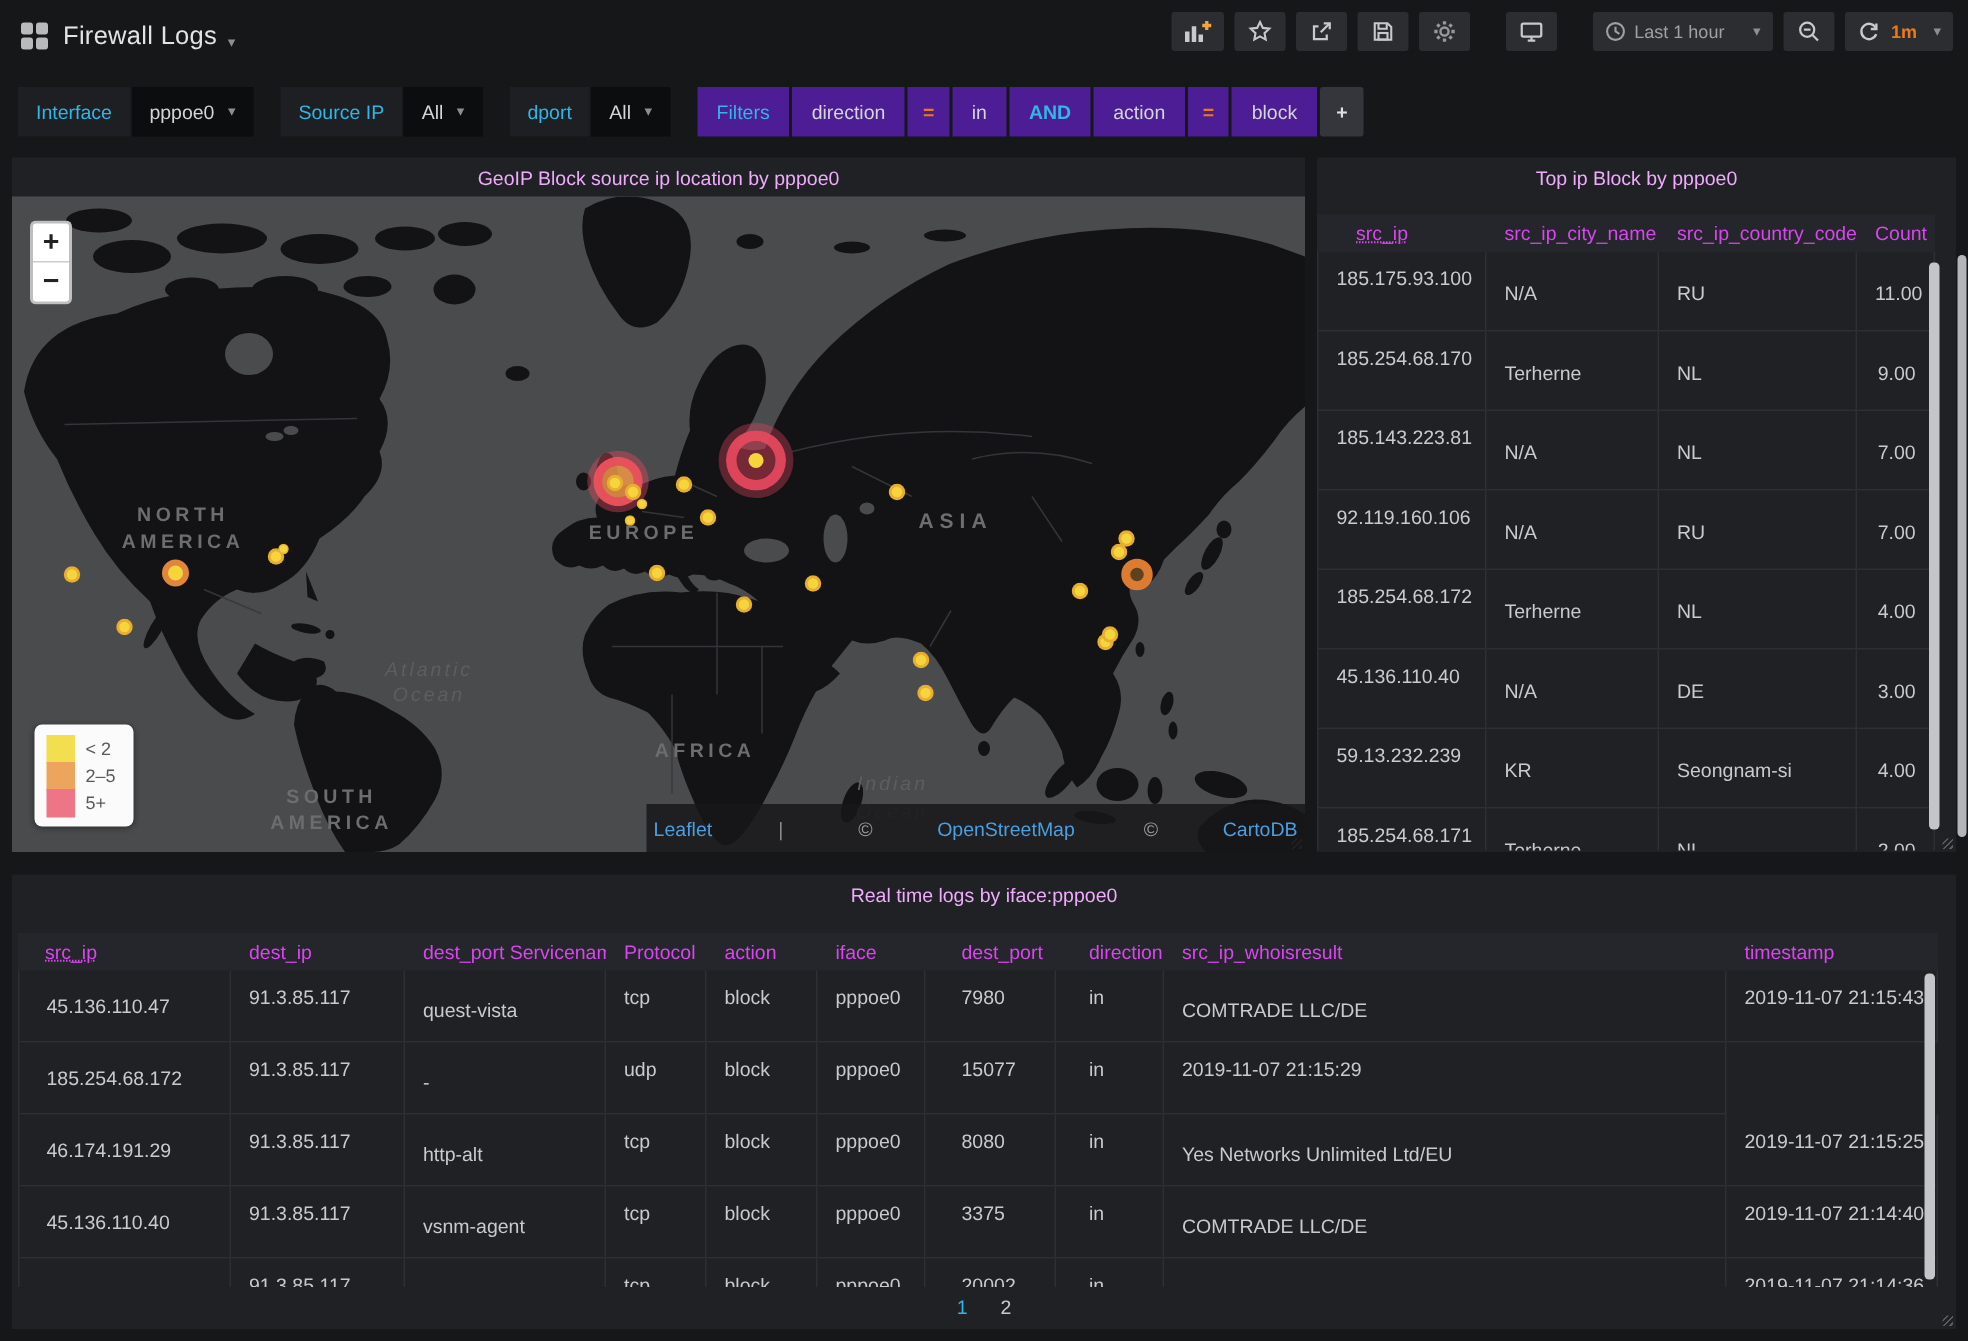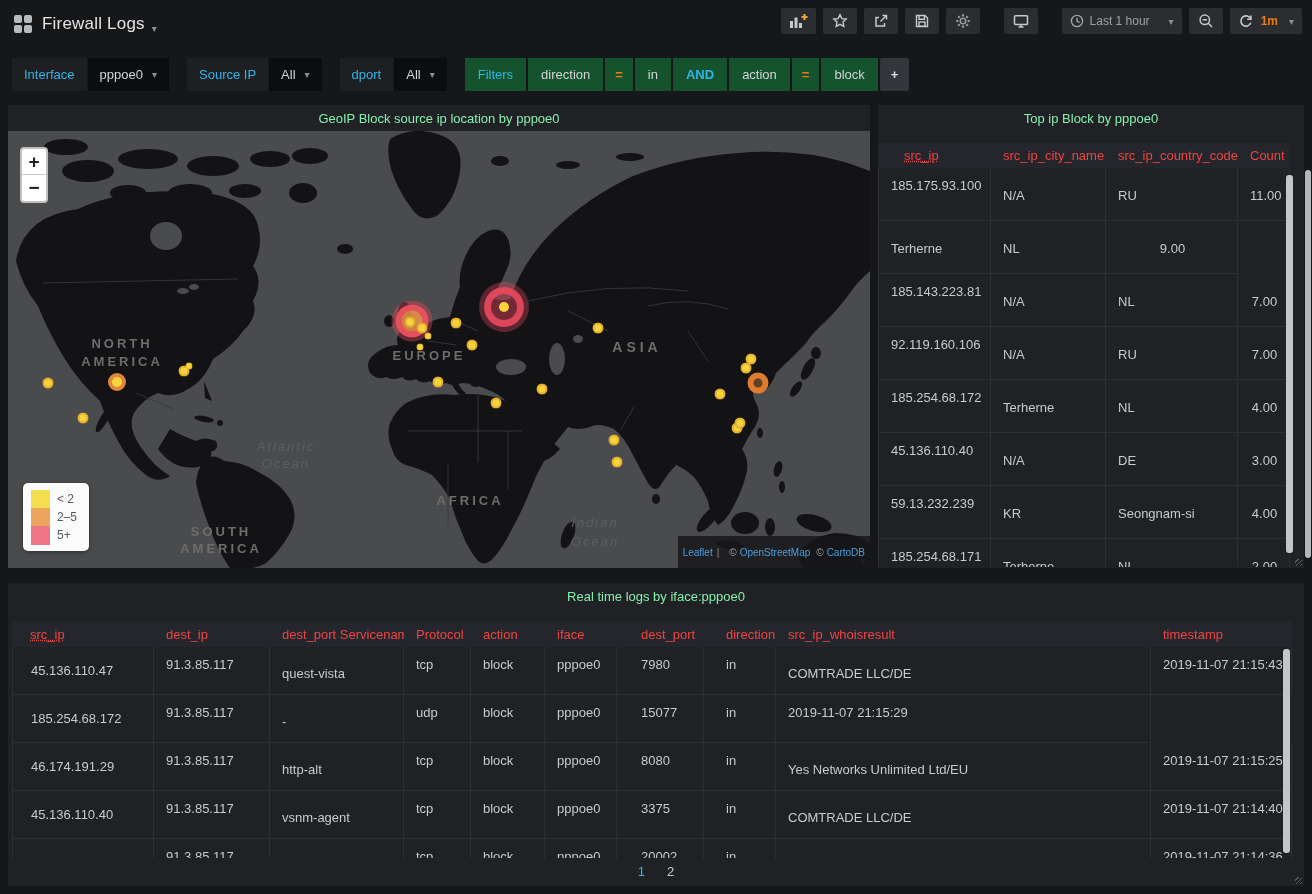--- a/index.html
+++ b/index.html
@@ -20,31 +20,31 @@
   .timepick .lbl{margin:0 12px 0 6px;}
   .refresh .ivl{color:#eb7b18;margin:0 4px 0 7px;font-weight:bold;}
 
   
   .filterbar{position:absolute;left:12px;top:58px;display:flex;align-items:center;}
   .fgroup{display:flex;align-items:stretch;margin-right:18px;}
   .fgroup .flabel{background:#1d1f23;color:#33b5e5;font-size:13px;padding:9px 12px;display:flex;align-items:center;}
   .fgroup .fvalue{background:#0c0d0f;color:#d4d5d6;font-size:13px;padding:9px 12px;display:flex;align-items:center;cursor:pointer;margin-left:1px;}
   .fgroup .fvalue .caret{margin-left:9px;}
   .adhoc{display:flex;align-items:stretch;}
-  .seg{background:#14532d;color:#d4d5d6;font-size:13px;padding:9px 13px;margin-right:2px;display:flex;align-items:center;cursor:pointer;}
+  .seg{background:#4c1d95;color:#d4d5d6;font-size:13px;padding:9px 13px;margin-right:2px;display:flex;align-items:center;cursor:pointer;}
   .seg.lab{color:#33b5e5;cursor:default;}
   .seg.op{color:#eb7b18;font-weight:bold;padding:9px 10px;}
   .seg.cond{color:#33b5e5;font-weight:bold;}
   .seg.add{background:#34363b;color:#e0e0e1;font-weight:bold;padding:9px 11px;border-radius:2px;}
 
   
   .panel{position:absolute;background:#1f2125;}
   .panel:after{content:"";position:absolute;right:2px;bottom:2px;width:7px;height:7px;
     background:repeating-linear-gradient(135deg,transparent 0 2px,#5a5b5e 2px 3px);}
-  .ptitle{height:26px;display:flex;align-items:center;justify-content:center;font-size:13px;color:#86efac;cursor:pointer;}
+  .ptitle{height:26px;display:flex;align-items:center;justify-content:center;font-size:13px;color:#f0abfc;cursor:pointer;}
   #panel-map{left:8px;top:105px;width:862px;height:463px;}
   #panel-topip{left:878px;top:105px;width:426px;height:463px;}
   #panel-logs{left:8px;top:583px;width:1296px;height:303px;}
 
   
   .map{position:absolute;left:0;top:26px;width:862px;height:437px;background:#4a4b4d;overflow:hidden;}
   .map svg{position:absolute;left:0;top:0;}
   .maplabel{position:absolute;transform:translate(-50%,-50%);white-space:nowrap;pointer-events:none;}
   .maplabel.land{color:#6d6d6e;font-weight:bold;font-size:13px;letter-spacing:3px;}
   .maplabel.land-lg{color:#6d6d6e;font-weight:bold;font-size:14px;letter-spacing:4px;}
@@ -65,28 +65,28 @@
     border:2px solid rgba(0,0,0,.25);overflow:hidden;z-index:5;}
   .zoomctl div{height:26px;display:flex;align-items:center;justify-content:center;color:#222;
     font-size:19px;font-weight:bold;cursor:pointer;}
   .zoomctl div:first-child{border-bottom:1px solid #ccc;}
   .maplegend{position:absolute;left:15px;top:352px;width:66px;padding:7px 8px;background:#fbfbfb;
     border-radius:5px;z-index:5;box-shadow:0 1px 4px rgba(0,0,0,.4);}
   .maplegend .lrow{display:flex;align-items:center;height:18px;}
   .maplegend .sw{width:19px;height:19px;margin-right:7px;flex:none;}
   .maplegend .ltxt{font-size:12px;color:#5a5a5a;}
   .attrib{position:absolute;right:0;bottom:0;height:17px;background:rgba(24,24,26,.85);display:flex;
-    align-items:center;padding:16px 5px;font-size:10px;z-index:5;}
+    align-items:center;padding:16px 5px;font-size:13px;z-index:5;gap:40px;}
   .attrib a{color:#4a9fe0;text-decoration:none;cursor:pointer;}
   .attrib .sep{color:#8a8b8c;margin:0 4px;}
   .attrib .cp{color:#9a9b9c;margin:0 3px 0 6px;}
 
   
   .thead{display:grid;background:#24262b;}
-  .th{font-size:13px;color:#ef4444;padding:5px 12px;white-space:nowrap;overflow:hidden;cursor:pointer;}
+  .th{font-size:13px;color:#d946ef;padding:5px 12px;white-space:nowrap;overflow:hidden;cursor:pointer;}
   .tr{display:grid;}
   .td{font-size:13px;color:#c9cacb;border-right:1px solid #2d2f33;border-bottom:1px solid #2d2f33;
     padding:10px 12px 0;white-space:nowrap;overflow:hidden;}
   .td:first-child{border-left:1px solid #2d2f33;}
 
   .topip .thead,.topip .tr{grid-template-columns:113px 115px 132px 1fr;}
   .topip .thead{margin:12px 14px 0 0;}
   .topip .rows{height:399px;overflow:hidden;margin-right:14px;}
   .topip .tr{height:53px;}
   .topip .th.c0{padding-left:26px;text-decoration:underline dotted;}
@@ -390,20 +390,21 @@
         <div class="th c3">Count</div>
       </div>
     <div class="rows" id="topip-rows">
         <div class="tr">
           <div class="td c0">185.175.93.100</div>
           <div class="td c1">N/A</div>
           <div class="td c2">RU</div>
           <div class="td c3">11.00</div>
         </div>
         <div class="tr">
+          <div class="td c0">185.254.68.170</div>
           <div class="td c1">Terherne</div>
           <div class="td c2">NL</div>
           <div class="td c3">9.00</div>
         </div>
         <div class="tr">
           <div class="td c0">185.143.223.81</div>
           <div class="td c1">N/A</div>
           <div class="td c2">NL</div>
           <div class="td c3">7.00</div>
         </div>

